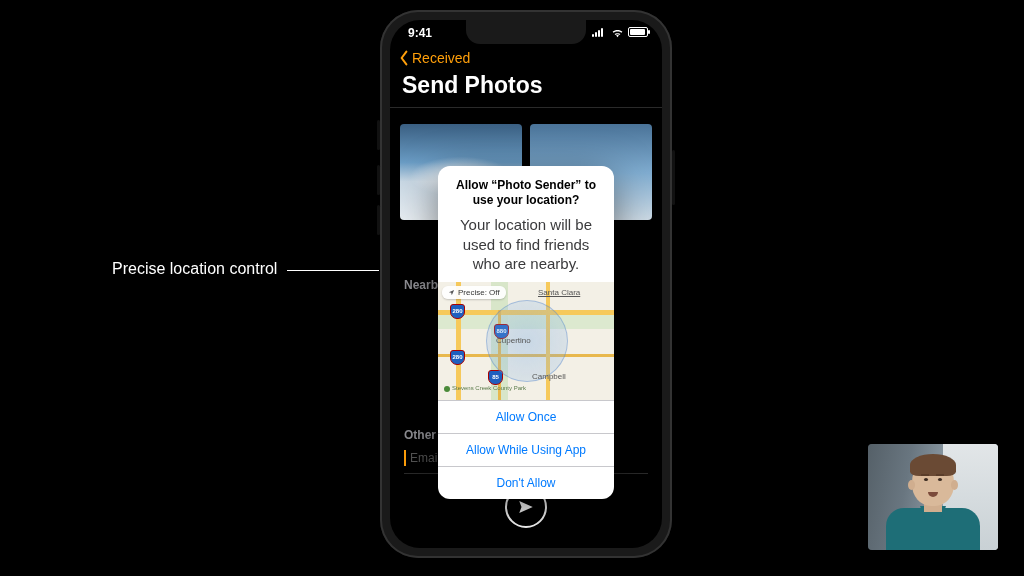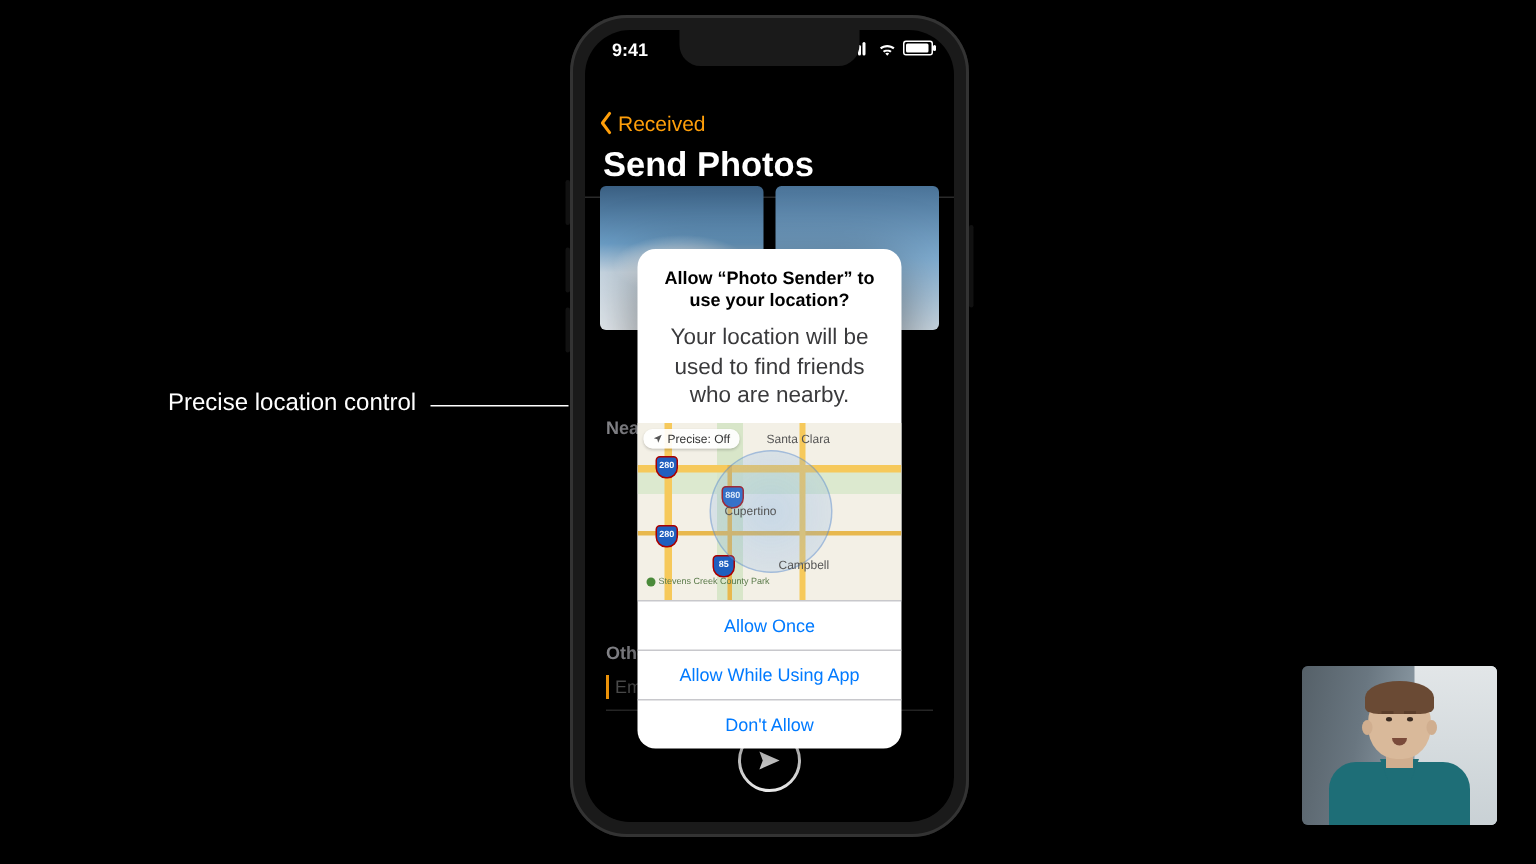--- a/index.html
+++ b/index.html
@@ -10,21 +10,21 @@
   .annotation {
     position: absolute; top: 260px; left: 112px;
     display: flex; align-items: center; gap: 10px;
     color: #fff; font-size: 16px; font-weight: 400;
   }
   .annotation .line { width: 100px; height: 1px; background: #fff; position: relative; top:1px; }
 
   
   .phone {
     position: absolute; left: 380px; top: 10px;
-    width: 266px; height: 548px;
+    width: 292px; height: 548px;
     background: #1a1a1a;
     border-radius: 38px;
     padding: 10px;
     box-shadow: inset 0 0 0 2px #333, 0 0 0 1px #000;
   }
   .phone::before, .phone::after { content:""; position:absolute; background:#111; border-radius:2px; }
   .phone::before { left:-3px; top:110px; width:3px; height:30px; box-shadow: 0 45px 0 #111, 0 85px 0 #111; }
   .phone::after  { right:-3px; top:140px; width:3px; height:55px; }
 
   .screen {
@@ -45,21 +45,21 @@
   .sig span { width:2px; background:#fff; border-radius:1px; }
   .sig span:nth-child(1){height:3px;} .sig span:nth-child(2){height:5px;}
   .sig span:nth-child(3){height:7px;} .sig span:nth-child(4){height:9px;}
   .wifi { width:13px; height:10px; position:relative; }
   .wifi svg { width:13px; height:10px; }
   .batt { width:20px; height:10px; border:1px solid #fff; border-radius:2px; position:relative; }
   .batt::after { content:""; position:absolute; right:-3px; top:2px; width:2px; height:4px; background:#fff; border-radius:1px; }
   .batt i { position:absolute; left:1px; top:1px; bottom:1px; width:15px; background:#fff; border-radius:1px; }
 
   
-  .nav { position:absolute; top:30px; left:0; right:0; padding:0 8px;margin-top:24px; }
+  .nav { position:absolute; top:30px; left:0; right:0; padding:0 8px; }
   .back { display:flex; align-items:center; gap:2px; color:#ff9f0a; font-size:14px; }
   .back svg { width:12px; height:16px; }
   .nav-title { color:#fff; font-size:23px; font-weight:700; margin-top:6px; padding-left:4px; }
   .nav-sep { height:1px; background:#2a2a2a; margin:8px -8px 0; }
 
   
   .photos { position:absolute; top:104px; left:10px; right:10px; height:96px; display:flex; gap:8px; }
   .photo { flex:1; border-radius:4px; background:#6ea2c8; overflow:hidden; position:relative; }
   .sky1 { background: linear-gradient(#3a5f82 0%, #6a9cc4 40%, #c9d8e4 60%, #e8eef3 100%); }
   .sky1::after { content:""; position:absolute; inset:0; background:
@@ -106,21 +106,21 @@
   .shield { position:absolute; width:15px; height:15px; background:#1f5fbf; border-radius:3px 3px 7px 7px; display:flex; align-items:center; justify-content:center; color:#fff; font-size:6px; font-weight:700; border:1px solid #a00; }
   .s1{left:12px; top:22px;} .s2{left:12px; top:68px;} .s3{left:56px; top:42px;} .s4{left:50px; top:88px;}
   .circle { position:absolute; left:48px; top:18px; width:82px; height:82px; border-radius:50%;
     background: radial-gradient(circle, rgba(120,170,230,.35), rgba(120,170,230,.15));
     border:1px solid rgba(80,130,200,.4); }
   .precise-pill { position:absolute; left:4px; top:4px; background:rgba(255,255,255,.92);
     border-radius:6px; padding:2px 6px; font-size:8px; color:#333; display:flex; align-items:center; gap:3px;
     box-shadow:0 1px 2px rgba(0,0,0,.2); z-index:5; }
   .precise-pill svg { width:7px; height:7px; }
   .city { position:absolute; font-size:8px; color:#555; font-weight:500; }
-  .c1{left:86px; top:6px;} .c2{left:58px; top:54px;} .c3{left:94px; top:90px;}
+  .c1{left:100px; top:6px;text-decoration:underline;} .c2{left:58px; top:54px;} .c3{left:94px; top:90px;}
   .park { position:absolute; left:6px; bottom:8px; font-size:6px; color:#5a7a4a; line-height:1; }
   .park .dot{ display:inline-block; width:6px;height:6px;border-radius:50%; background:#4a8a3a; margin-right:2px; vertical-align:middle;}
 
   .alert-btns { display:flex; flex-direction:column; }
   .alert-btn { border-top:1px solid #c8c8cc; padding:9px 0; text-align:center; color:#007aff; font-size:12px; cursor:pointer; }
 
   
   .pip { position:absolute; right:26px; bottom:26px; width:130px; height:106px;
     border-radius:4px; overflow:hidden; background:#2a3238;
     box-shadow:0 2px 10px rgba(0,0,0,.6); }

